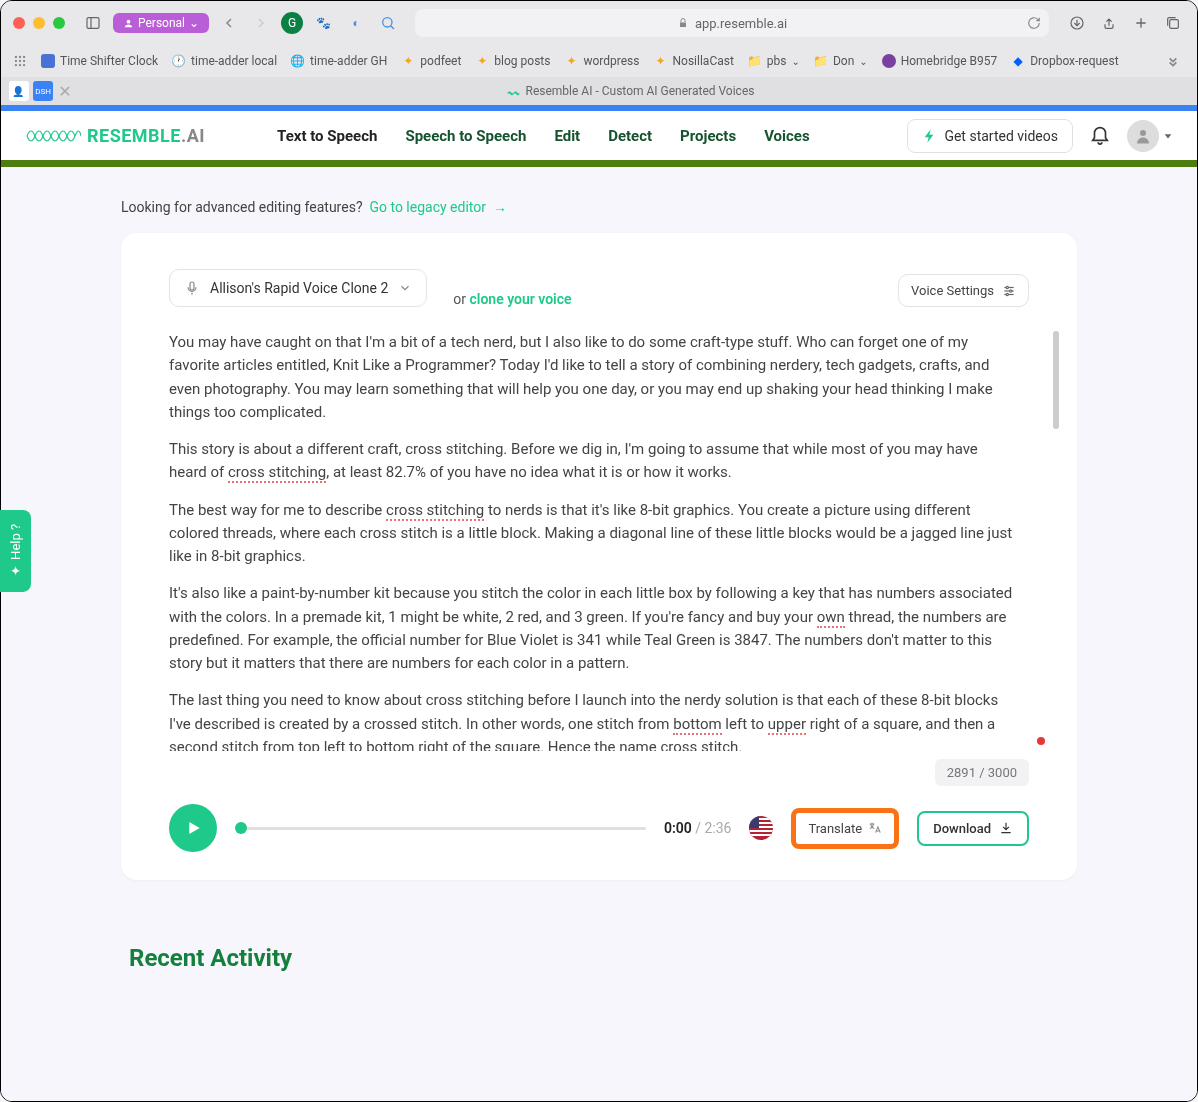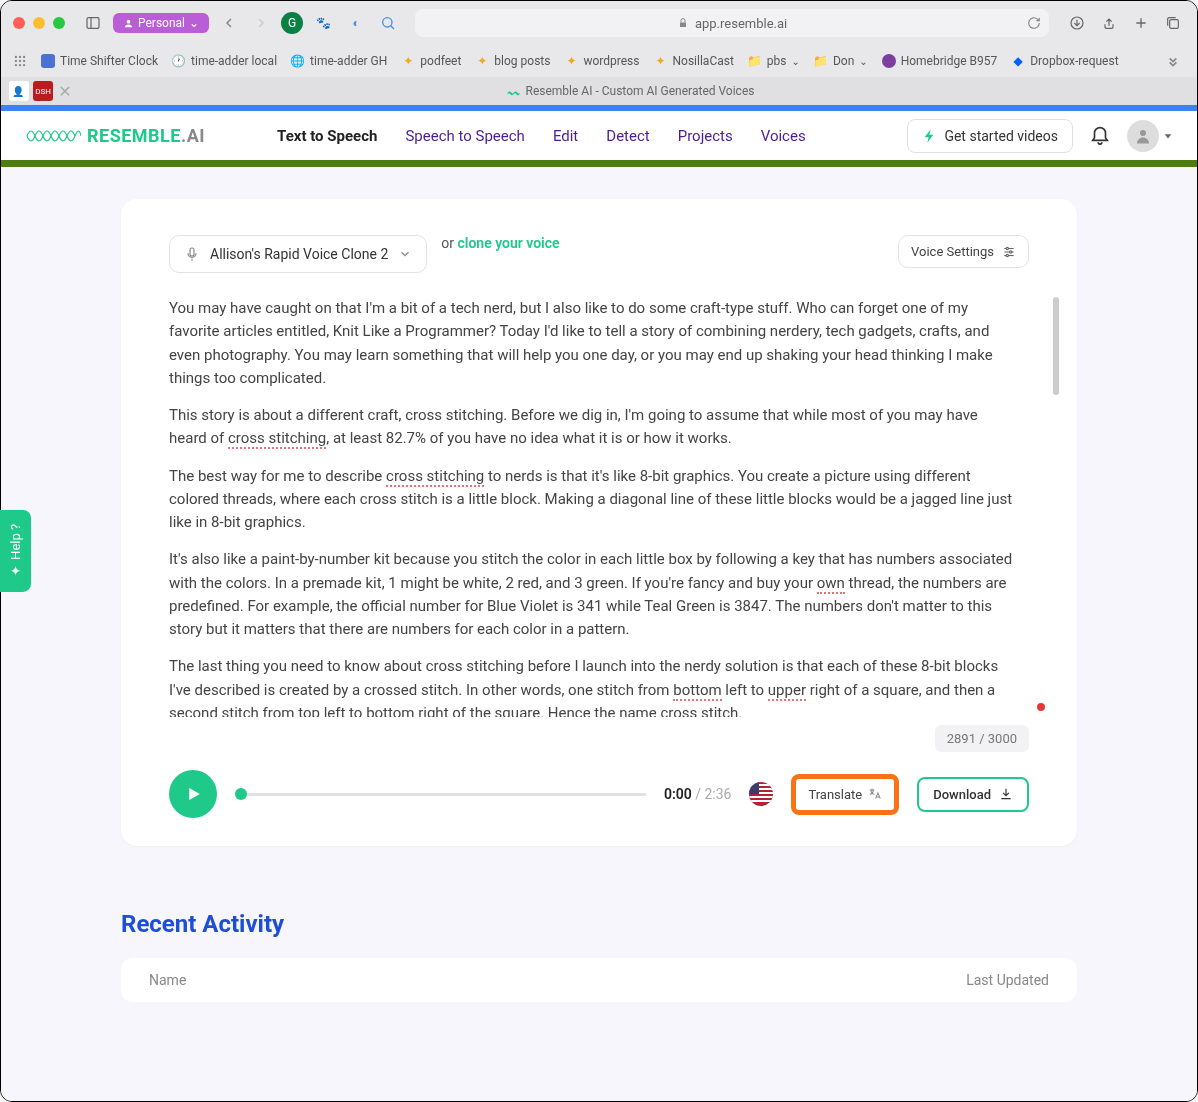--- a/index.html
+++ b/index.html
@@ -28,38 +28,38 @@
 .tab-title-row { flex: 1; display: flex; align-items: center; justify-content: center; gap: 6px; font-size: 12px; color: #666; }
 
 
 .app { background: #f7f6fc; height: calc(1102px - 44px - 32px - 28px); overflow: hidden; }
 .app-header { background: #fff; border-bottom: 7px solid #4d7c0f; height: 56px; display: flex; align-items: center; padding: 0 24px; gap: 12px; }
 .logo { display: flex; align-items: center; gap: 6px; color: #1ec98a; font-weight: 700; font-size: 18px; letter-spacing: 0.5px; }
 .logo .wave { width: 56px; height: 28px; }
 .logo-text { font-family: sans-serif; }
 .logo-text .ai { color: #888; }
 .nav { display: flex; gap: 28px; margin-left: 60px; align-items: center; }
-.nav-item { color: #4c1d95; font-size: 15px; font-weight: 400; cursor: pointer; }
+.nav-item { color: #14532d; font-size: 15px; font-weight: 700; cursor: pointer; }
 .nav-item.active { color: #222; font-weight: 700; }
 .header-right { margin-left: auto; display: flex; align-items: center; gap: 16px; }
 .get-started { border: 1px solid #e0e0e0; border-radius: 8px; padding: 8px 14px; display: flex; align-items: center; gap: 6px; font-size: 14px; color: #333; cursor: pointer; }
 .get-started svg { color: #1ec98a; }
 .avatar-btn { display: flex; align-items: center; gap: 4px; }
 .avatar { width: 32px; height: 32px; border-radius: 50%; background: #ddd; display: flex; align-items: center; justify-content: center; }
 
 
 .help-tab { position: fixed; left: 0; top: 50%; transform: translateY(-50%); background: #1ec98a; color: #fff; padding: 14px 8px; border-radius: 0 8px 8px 0; writing-mode: vertical-rl; transform-origin: center; font-size: 13px; display: flex; align-items: center; gap: 6px; cursor: pointer; }
 .help-tab span { transform: rotate(180deg); }
 
 
 .main { padding: 32px 120px 0; }
 .legacy-row { font-size: 14px; color: #444; margin-bottom: 18px; }
 .legacy-link { color: #1ec98a; }
 .editor-card { background: #fff; border-radius: 16px; padding: 36px 0 28px; box-shadow: 0 1px 3px rgba(0,0,0,0.04); }
-.editor-top { display: flex; align-items: flex-start; padding: 0 48px; margin-bottom: 24px; }
+.editor-top { display: flex; align-items: flex-end; padding: 0 48px; margin-bottom: 24px; gap: 12px; }
 .voice-select { border: 1px solid #e3e3e3; border-radius: 10px; padding: 10px 14px; display: flex; align-items: center; gap: 10px; font-size: 14px; color: #333; cursor: pointer; }
 .or-text { margin-left: 14px; font-size: 14px; color: #555; }
 .clone-link { color: #1ec98a; font-weight: 600; }
 .voice-settings-btn { margin-left: auto; border: 1px solid #e3e3e3; border-radius: 10px; padding: 8px 12px; font-size: 13px; color: #444; display: flex; align-items: center; gap: 8px; cursor: pointer; }
 
 .text-area-wrap { position: relative; padding: 0 40px 0 48px; }
 .scrollbar-thumb { position: absolute; right: 18px; top: 0; width: 6px; height: 98px; background: #ccc; border-radius: 3px; }
 .text-content { height: 420px; overflow: hidden; font-size: 15px; line-height: 1.55; color: #444; padding-right: 24px; }
 .text-content p { margin-bottom: 14px; }
 .spell { border-bottom: 2px dotted #e57373; }
@@ -74,21 +74,21 @@
 .seek { flex: 1; position: relative; height: 24px; display: flex; align-items: center; }
 .seek-track { width: 100%; height: 3px; background: #e0e0e0; border-radius: 2px; }
 .seek-thumb { position: absolute; left: 0; width: 12px; height: 12px; background: #1ec98a; border-radius: 50%; }
 .time { font-size: 14px; color: #222; font-weight: 600; }
 .time .dur { color: #aaa; font-weight: 400; }
 .flag { width: 24px; height: 24px; border-radius: 50%; overflow: hidden; flex-shrink: 0; }
 .translate-btn { border: 5px solid #f97316; border-radius: 8px; padding: 8px 12px; font-size: 13px; color: #444; display: flex; align-items: center; gap: 6px; cursor: pointer; }
 .download-btn { border: 2px solid #1ec98a; border-radius: 8px; padding: 8px 14px; font-size: 13px; color: #333; font-weight: 500; display: flex; align-items: center; gap: 8px; cursor: pointer; }
 
 .recent-activity { margin-top: 64px; }
-.recent-activity h2 { font-size: 24px; font-weight: 700; color: #1d4ed8; margin-bottom: 20px; }
+.recent-activity h2 { font-size: 24px; font-weight: 700; color: #15803d; margin-bottom: 20px; margin-left: 8px; }
 .activity-table { background: #fff; border-radius: 12px; padding: 14px 28px; display: flex; justify-content: space-between; font-size: 14px; color: #888; }
 </style>
 </head>
 <body>
 
 <div class="browser-chrome">
   <div class="titlebar">
     <div class="traffic-lights">
       <div class="tl red"></div>
       <div class="tl yellow"></div>
@@ -229,21 +229,21 @@
     <div style="margin-left:auto" class="chrome-btn">
       <svg width="14" height="14" viewBox="0 0 24 24" fill="none" stroke="#888" stroke-width="2.5">
           <polyline points="7 8 12 13 17 8"></polyline>
           <polyline points="7 14 12 19 17 14"></polyline>
         </svg>
     </div>
   </div>
 
   <div class="tabs-bar">
     <div class="tab-ic" style="background:#fff">👤</div>
-    <div class="tab-ic" style="background:#b91c1c;color:#fff;font-size:8px">DSH</div>
+    <div class="tab-ic" style="background:#3b82f6;color:#fff;font-size:8px">DSH</div>
     <div class="chrome-btn" style="width:16px;height:16px;color:#aaa">✕</div>
     <div class="tab-title-row">
       <span style="color:#1ec98a">〰</span>
       <span>Resemble AI - Custom AI Generated Voices</span>
     </div>
   </div>
 </div>
 
 <div class="app">
   <div class="app-header">
@@ -286,20 +286,24 @@
           </svg>
       </div>
     </div>
   </div>
 
   <div class="help-tab">
     <span>✦ <span>Help</span> ?</span>
   </div>
 
   <div class="main">
+    <div class="legacy-row">
+      <span>Looking for advanced editing features?</span>
+      &nbsp;<a class="legacy-link"><span>Go to legacy editor</span> &nbsp;→</a>
+    </div>
 
     <div class="editor-card">
       <div class="editor-top">
         <div class="voice-select">
           <svg width="16" height="16" viewBox="0 0 24 24" fill="none" stroke="#888" stroke-width="1.8">
               <rect x="9" y="3" width="6" height="12" rx="3"></rect>
               <path d="M6 11a6 6 0 0 0 12 0M12 19v3"></path>
             </svg>
           <span>Allison's Rapid Voice Clone 2</span>
           <svg width="14" height="14" viewBox="0 0 24 24" fill="none" stroke="#888" stroke-width="2">
@@ -371,19 +375,15 @@
           <span>Download</span>
           <svg width="14" height="14" viewBox="0 0 24 24" fill="none" stroke="#333" stroke-width="2">
               <path d="M12 3v12m-5-5l5 5 5-5M4 20h16"></path>
             </svg>
         </div>
       </div>
     </div>
 
     <div class="recent-activity">
       <h2>Recent Activity</h2>
-      <div class="activity-table">
-        <span>Name</span>
-        <span>Last Updated</span>
-      </div>
     </div>
   </div>
 </div>
 
 </body></html>

